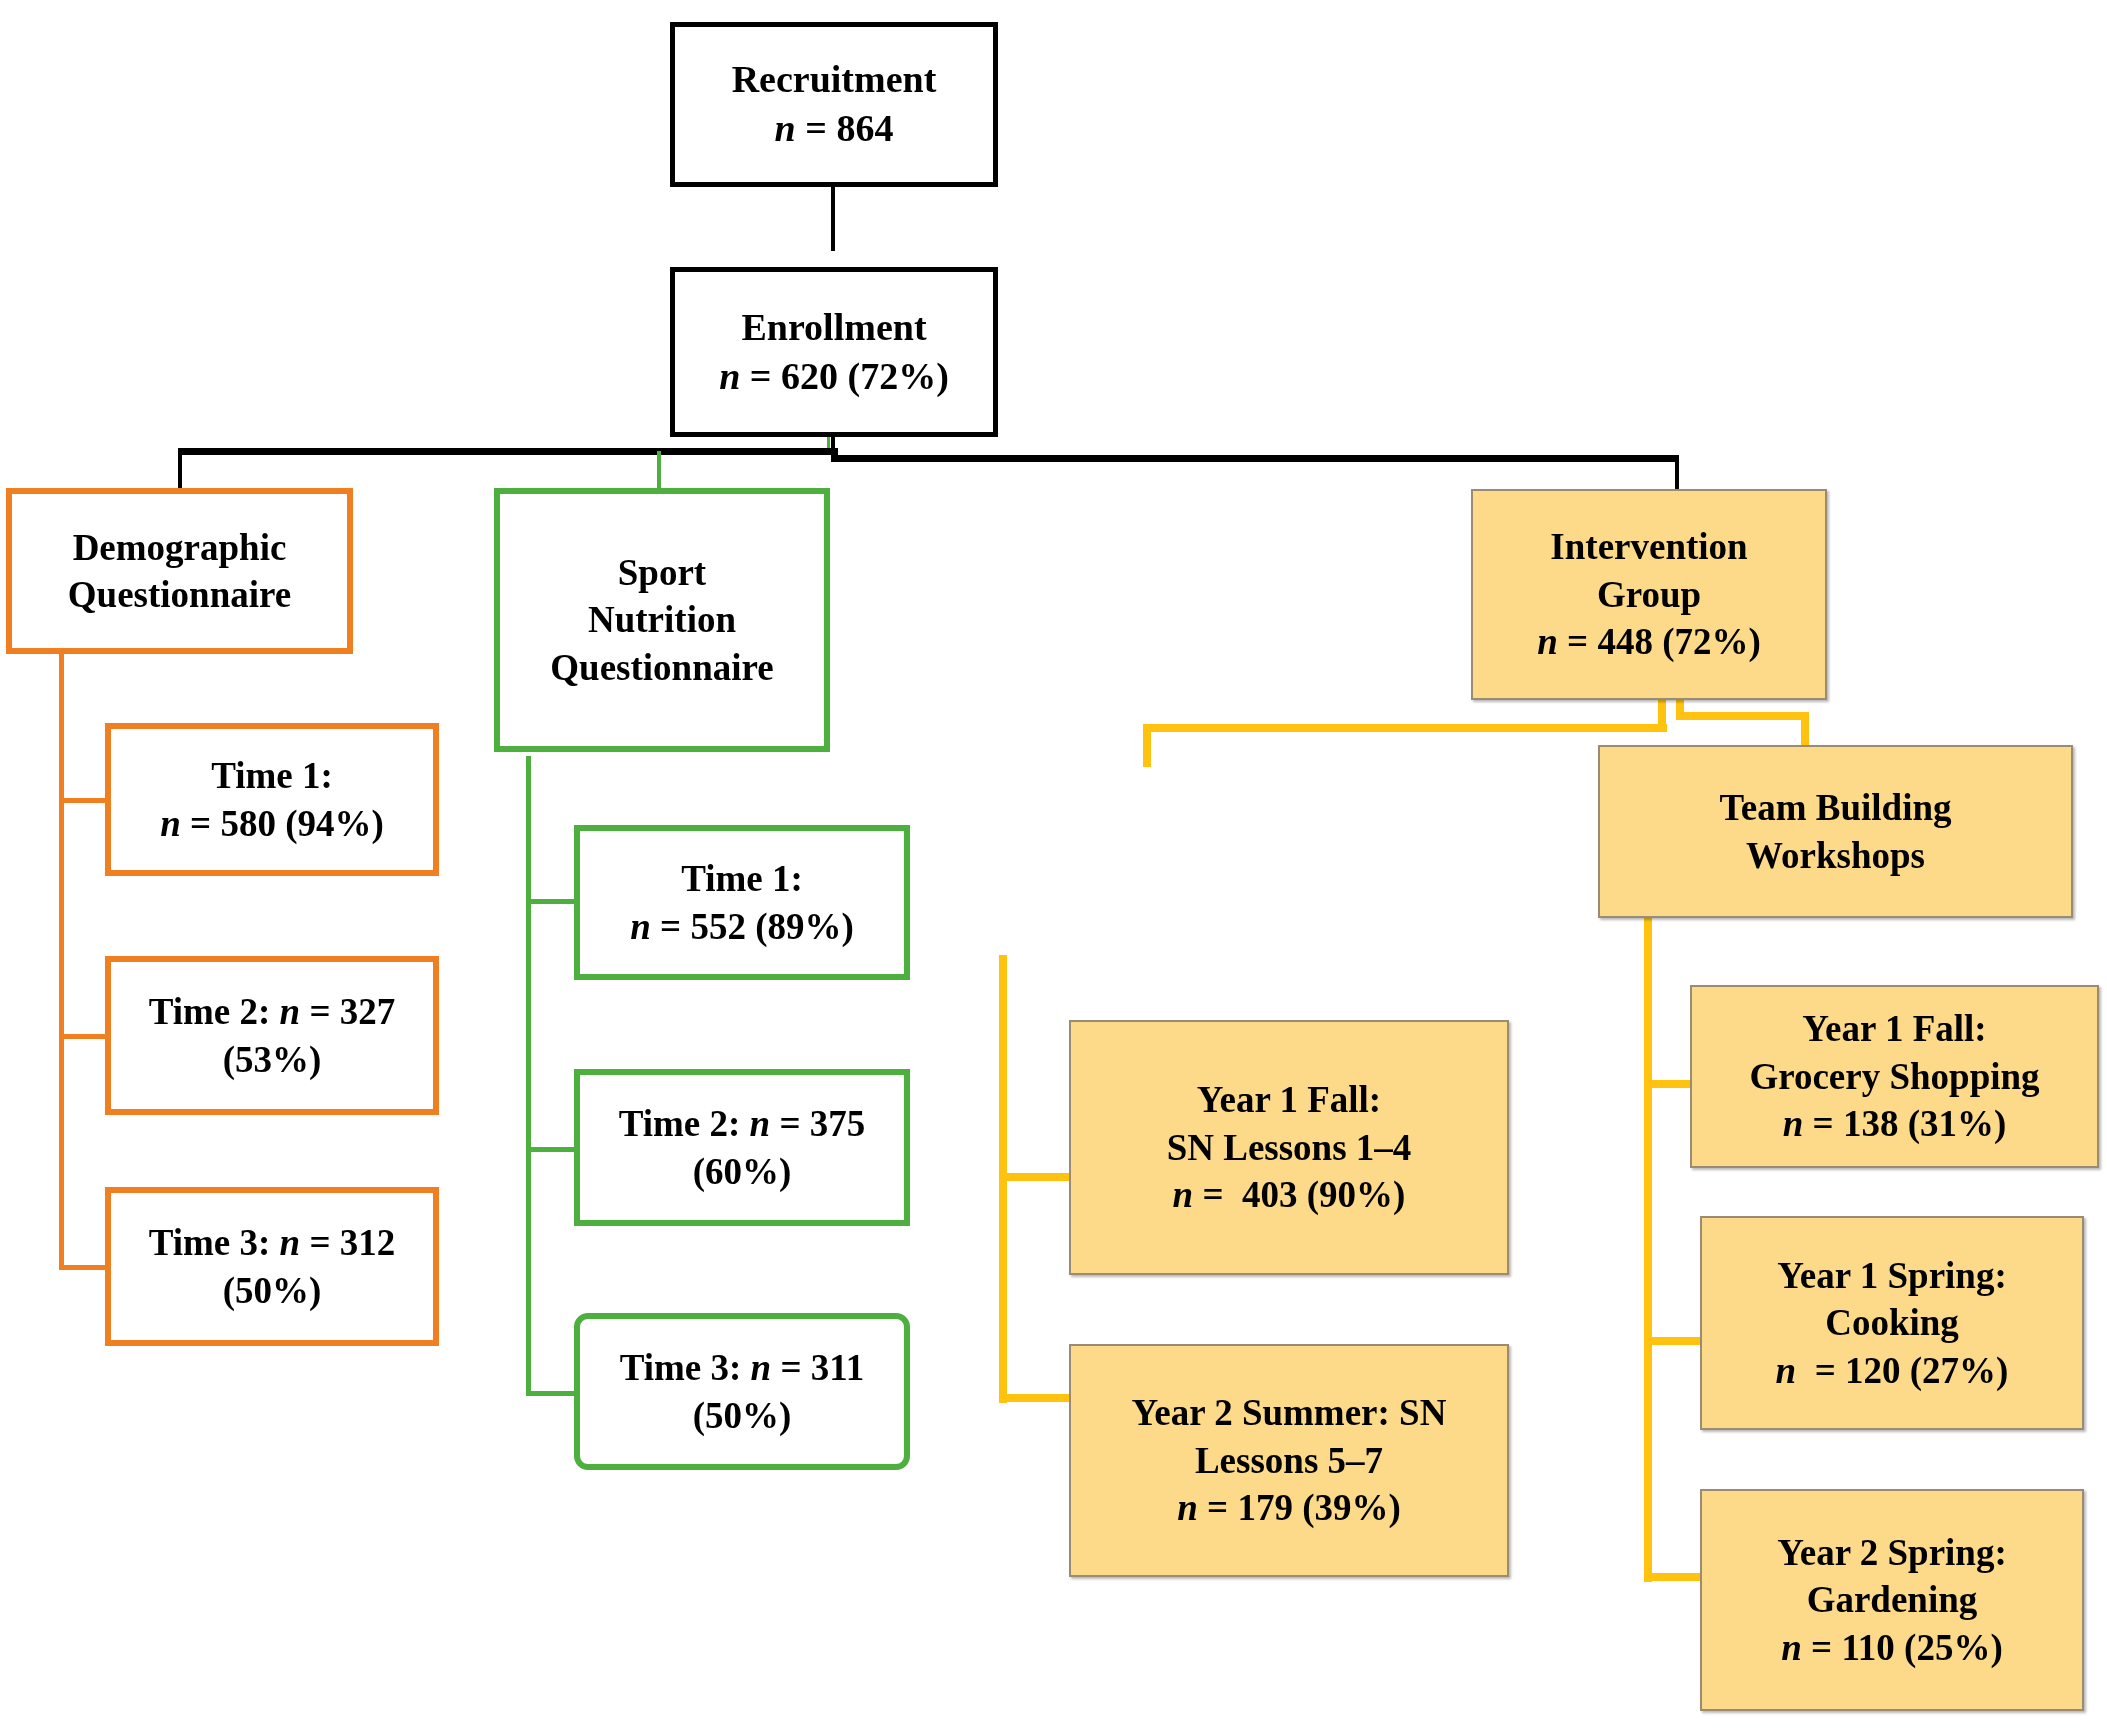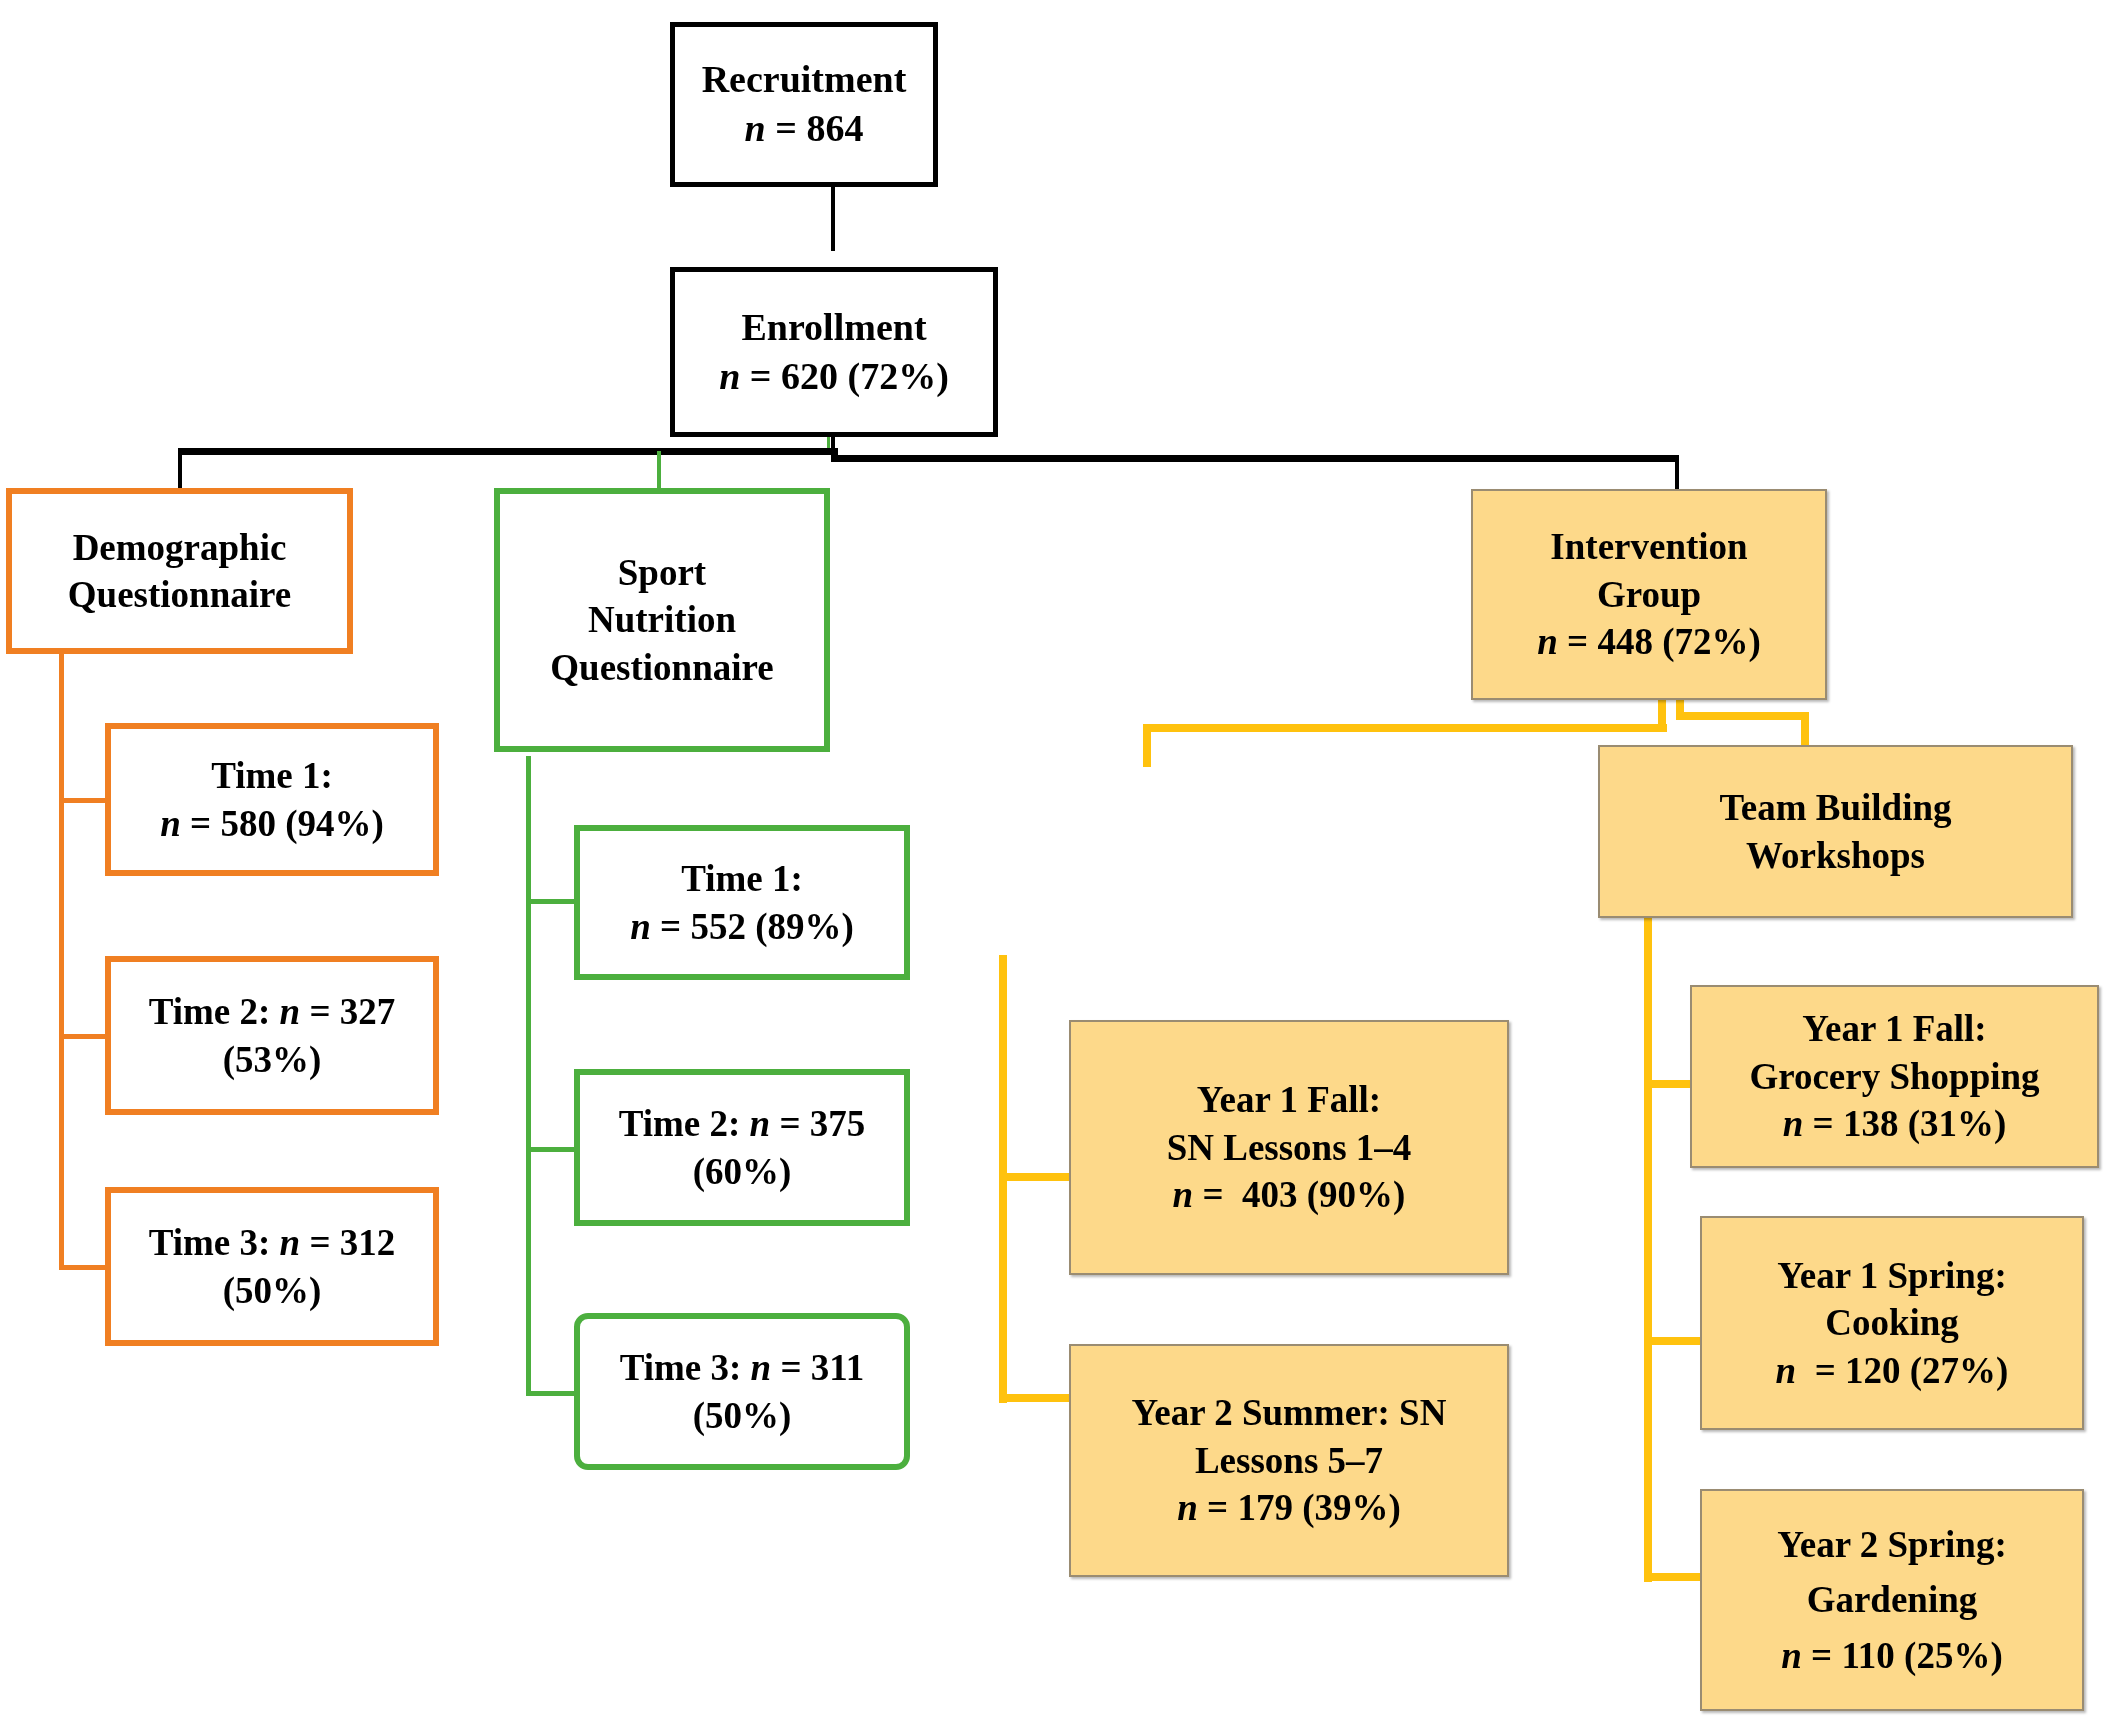--- a/index.html
+++ b/index.html
@@ -110,21 +110,21 @@
 
   <div class="conn amber-line" style="left:999px; top:955px; width:8.4px; height:448px;"></div>
   <div class="conn amber-line" style="left:999px; top:1173px; width:72px; height:8.4px;"></div>
   <div class="conn amber-line" style="left:999px; top:1394px; width:72px; height:8.4px;"></div>
 
   <div class="conn amber-line" style="left:1644px; top:918px; width:8.4px; height:664px;"></div>
   <div class="conn amber-line" style="left:1644px; top:1080px; width:67px; height:8.4px;"></div>
   <div class="conn amber-line" style="left:1644px; top:1337px; width:77px; height:8.4px;"></div>
   <div class="conn amber-line" style="left:1644px; top:1573px; width:77px; height:8.4px;"></div>
 
-  <div class="node black" style="left:670px; top:21.6px; width:268px; height:165px; font-size:38px;">
+  <div class="node black" style="left:670px; top:21.6px; width:328px; height:165px; font-size:38px;">
     <span class="line">Recruitment</span>
     <span class="line"><i>n</i><span> = 864</span></span>
   </div>
 
   <div class="node black" style="left:670px; top:248px; width:328px; height:170px; font-size:38px;margin-top:19px;">
     <span class="line">Enrollment</span>
     <span class="line"><i>n</i><span> = 620 (72%)</span></span>
   </div>
 
   <div class="node orange" style="left:6px; top:488px; width:347px; height:166px; font-size:37px;">
@@ -197,20 +197,20 @@
     <span class="line">Grocery Shopping</span>
     <span class="line"><i>n</i><span> = 138 (31%)</span></span>
   </div>
 
   <div class="node amber" style="left:1700px; top:1216px; width:384px; height:214px; font-size:37px;">
     <span class="line">Year 1 Spring:</span>
     <span class="line">Cooking</span>
     <span class="line"><i>n</i><span>  = 120 (27%)</span></span>
   </div>
 
-  <div class="node amber" style="left:1700px; top:1489px; width:384px; height:222px; font-size:37px;gap:8px;">
+  <div class="node amber" style="left:1700px; top:1489px; width:384px; height:222px; font-size:37px;">
     <span class="line">Year 2 Spring:</span>
     <span class="line">Gardening</span>
     <span class="line"><i>n</i><span> = 110 (25%)</span></span>
   </div>
 
 </div>
 
 
 </body></html>

